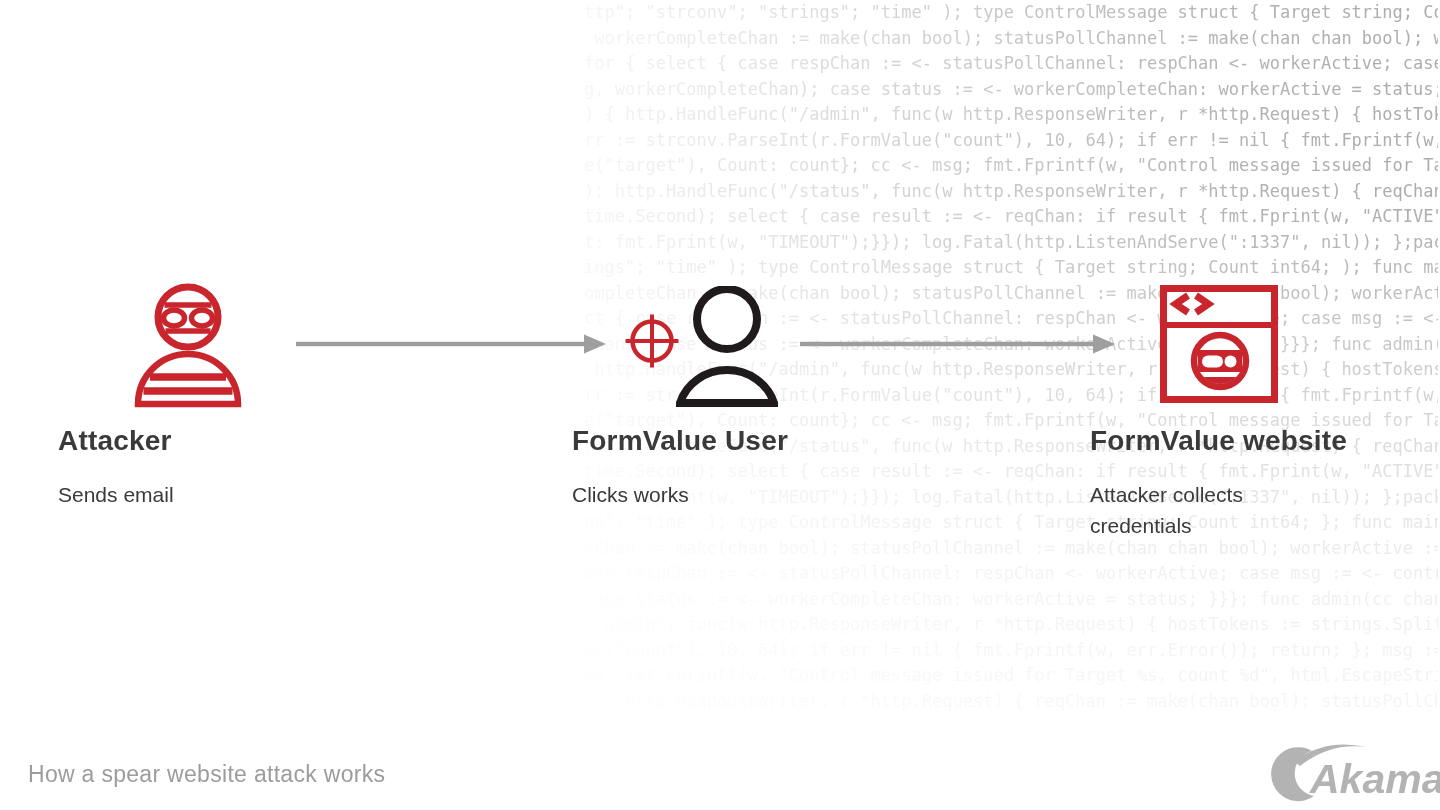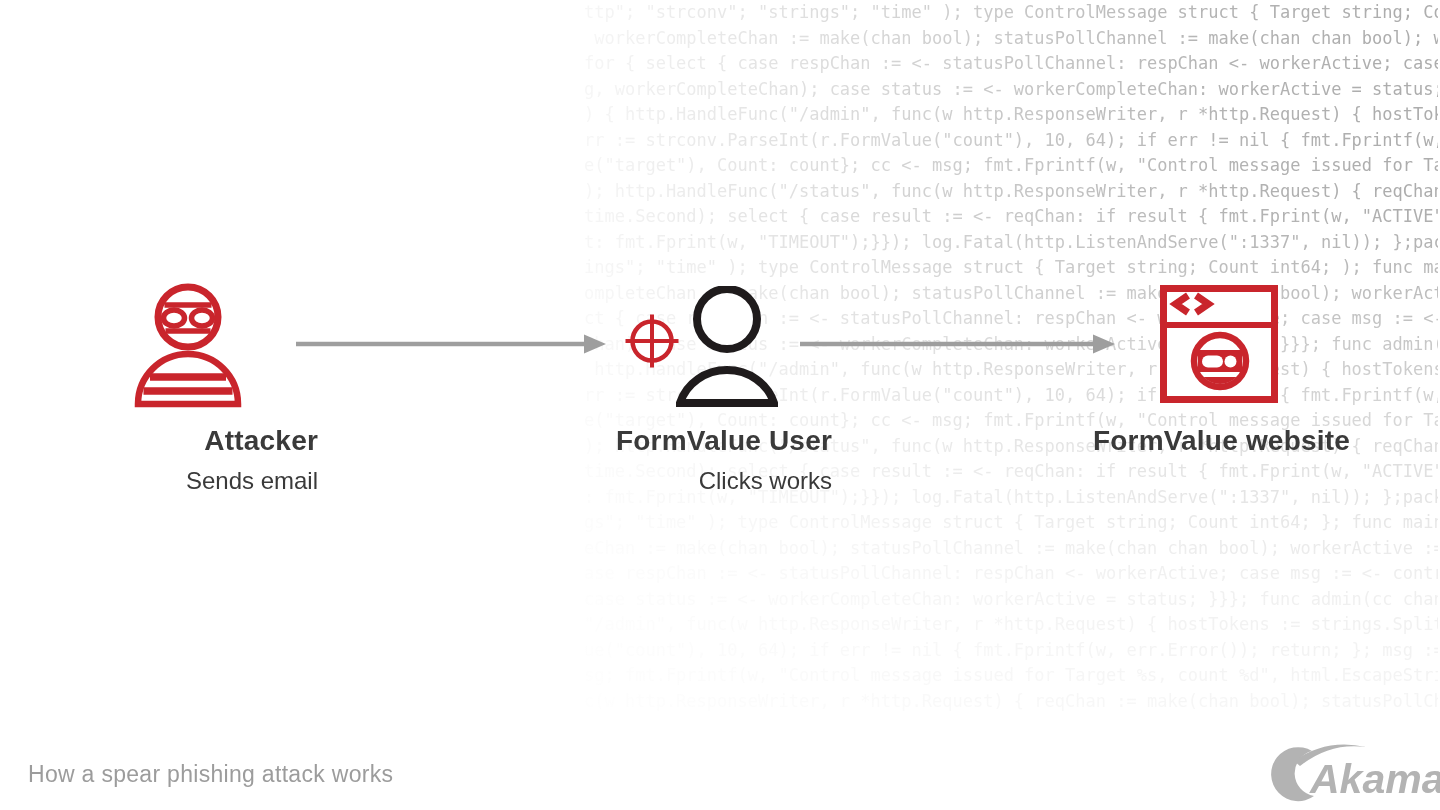--- a/index.html
+++ b/index.html
@@ -17,23 +17,23 @@
   .cl{white-space:pre;}
   .fade{position:absolute;z-index:2;pointer-events:none;}
   #fade-left{left:584px;top:0;width:854px;height:740px;
     background:linear-gradient(to right,rgba(255,255,255,.9) 0%,rgba(255,255,255,.62) 25%,
       rgba(255,255,255,.32) 50%,rgba(255,255,255,.08) 75%,rgba(255,255,255,0) 95%);}
   #fade-bottom{left:584px;top:0;width:856px;height:740px;
     background:linear-gradient(to bottom,rgba(255,255,255,0) 0%,rgba(255,255,255,0) 28%,
       rgba(255,255,255,.35) 48%,rgba(255,255,255,.6) 62%,rgba(255,255,255,.8) 78%,rgba(255,255,255,.9) 100%);}
 
   .abs{position:absolute;z-index:3;}
-  .stage{position:absolute;top:424px;width:260px;text-align:right;z-index:3;}
+  .stage{position:absolute;top:424px;width:260px;text-align:left;z-index:3;}
   .stage-title{font-size:28px;line-height:34px;font-weight:700;color:var(--label_gray);letter-spacing:.2px;}
-  .stage-sub{margin-top:7px;font-size:24px;line-height:31px;font-weight:400;color:var(--label_gray);}
+  .stage-sub{margin-top:21px;font-size:21px;line-height:31px;font-weight:400;color:var(--label_gray);}
   #caption{position:absolute;left:28px;top:761px;font-size:23px;font-weight:500;
            color:var(--caption_gray);letter-spacing:.3px;z-index:3;}
 </style>
 </head>
 <body>
 
 <div id="canvas">
 
   <div id="code">
       <div class="cl">ttp"; "strconv"; "strings"; "time" ); type ControlMessage struct { Target string; Co</div>
@@ -115,23 +115,24 @@
   <div class="stage" style="left:58px">
     <div class="stage-title">Attacker</div>
     <div class="stage-sub">Sends email</div>
   </div>
   <div class="stage" style="left:572px">
     <div class="stage-title">FormValue User</div>
     <div class="stage-sub">Clicks works</div>
   </div>
   <div class="stage" style="left:1090px">
     <div class="stage-title">FormValue website</div>
+    <div class="stage-sub">Attacker collects credentials</div>
   </div>
 
-  <div id="caption">How a spear phishing attack works</div>
+  <div id="caption">How a spear website attack works</div>
 
   <svg class="abs" style="left:1268px;top:736px;color:var(--logo_gray)" width="172" height="68" viewBox="0 0 172 68">
     <path d="M 44,15 A 27,27 0 1 0 46,60 A 23,23 0 0 1 44,15 Z" fill="currentColor"></path>
     <path d="M 26,25 Q 58,2 98,11 Q 62,6 32,30 Z" fill="currentColor"></path>
     <text x="42" y="57" font-family="Liberation Sans, sans-serif" font-size="41" font-style="italic" font-weight="bold" fill="currentColor">Akamai</text>
   </svg>
 
 </div>
 
 </body></html>

